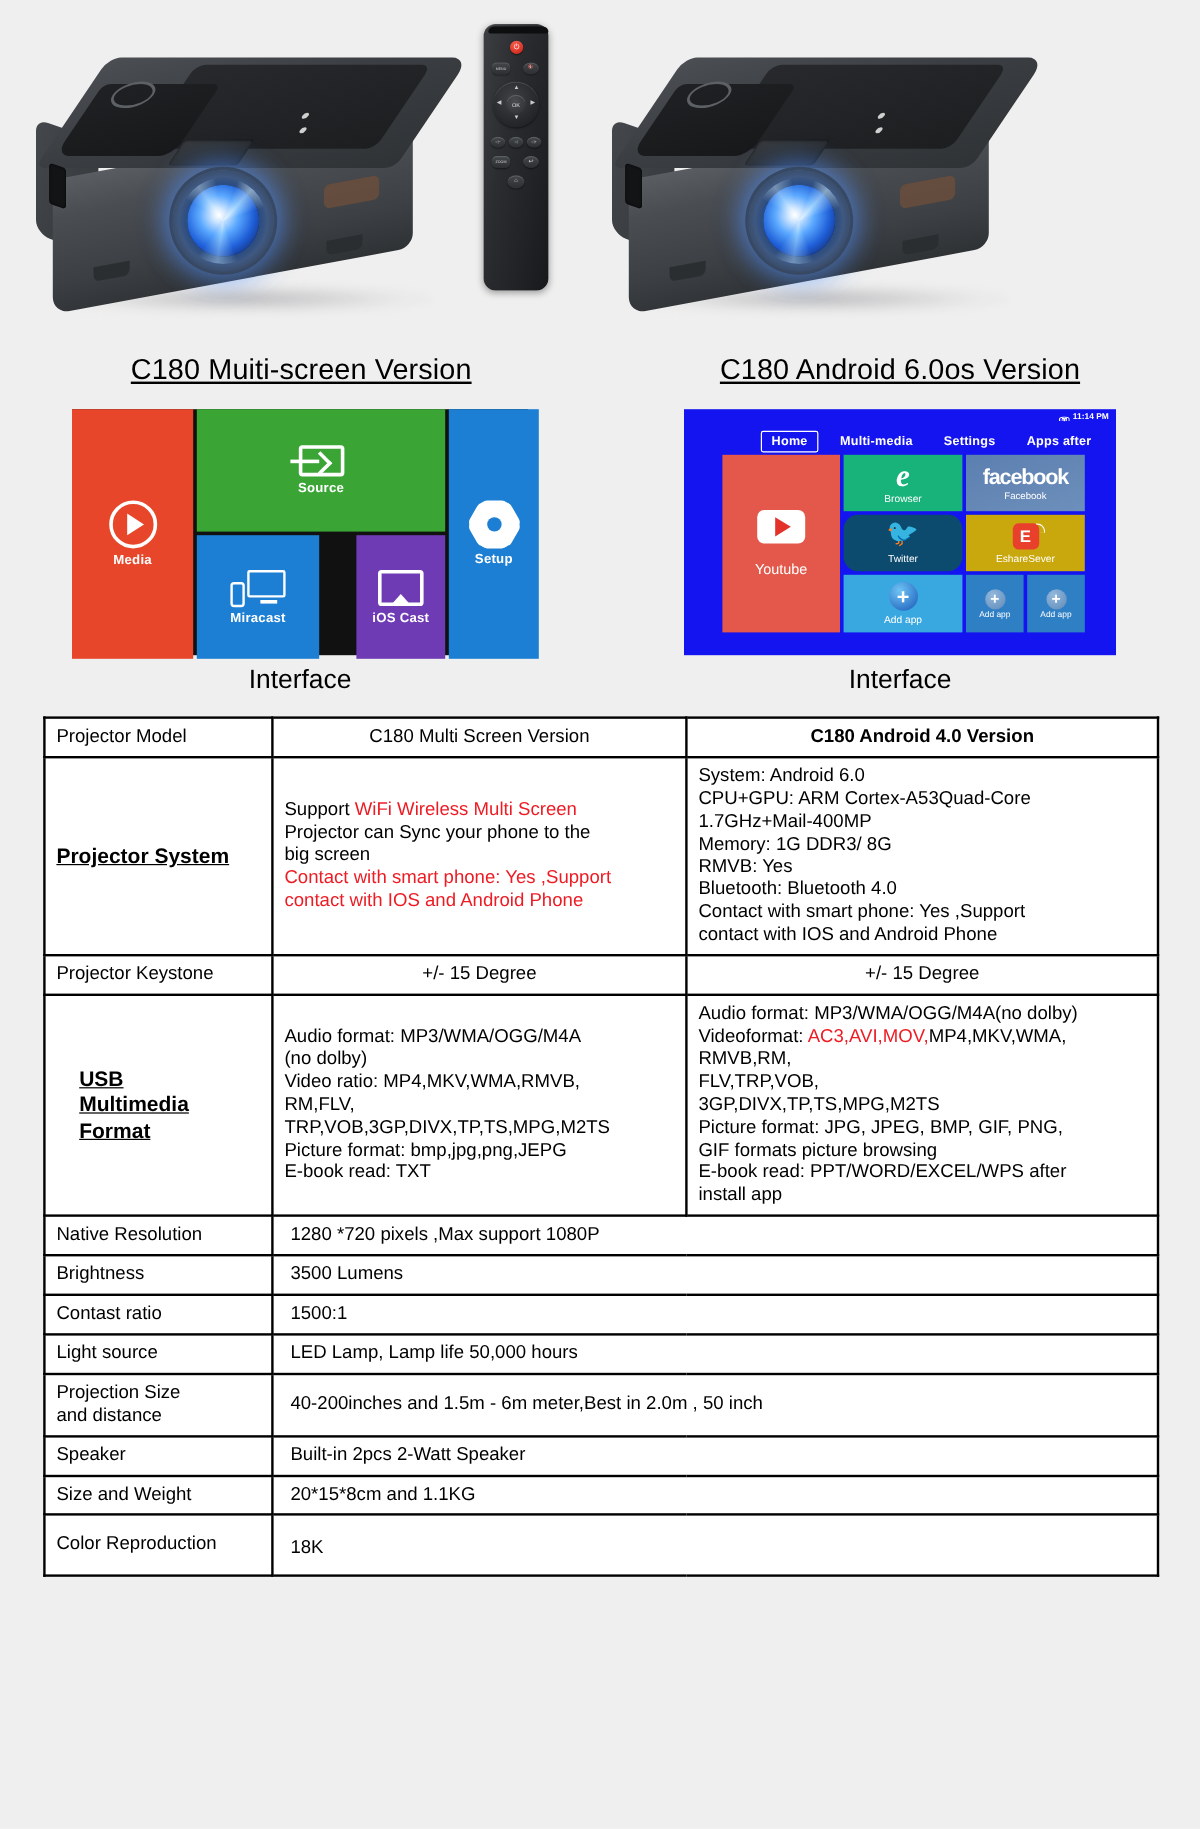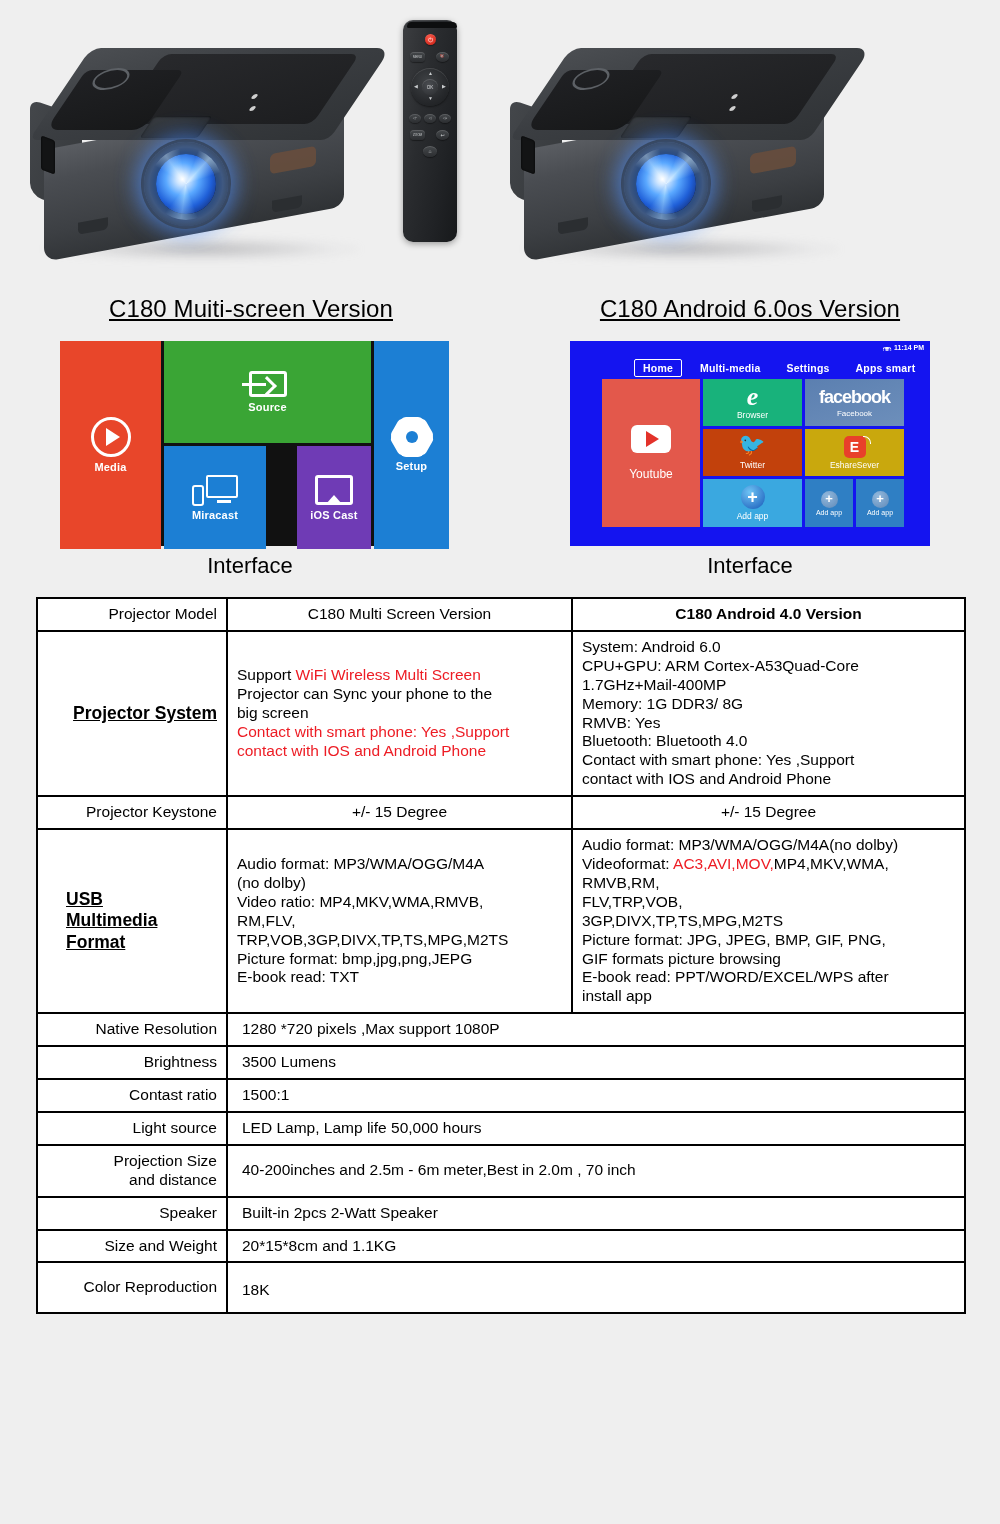--- a/index.html
+++ b/index.html
@@ -225,21 +225,21 @@
             display:flex; align-items:center; justify-content:center; }
   .yt-ico i { width:0;height:0;border-left:13px solid #e3322a;
               border-top:8px solid transparent;border-bottom:8px solid transparent; margin-left:3px; }
   .a-browser { background:#18b27b; }
   .e-ico { font-family:"Liberation Serif", serif; font-size:26px; font-style:italic;
            font-weight:bold; color:#fff; line-height:.9; }
   .a-facebook { background:linear-gradient(160deg,#5b7fb0,#6d8fbb); justify-content:center; }
   .fb-word { font-family:"Liberation Sans",sans-serif; font-weight:bold; font-size:18px;
              letter-spacing:-1px; color:#fff; }
   .a-facebook .albl { font-size:8px; margin-top:1px; }
-  .a-twitter { background:#c2410c; }
+  .a-twitter { background:#0c4a6e;border-radius:12px; }
   .tw-ico { width:28px; height:22px; position:relative; }
   .tw-ico:before { content:"\1F426"; font-size:22px; color:#fff; position:absolute; left:0; top:-4px; }
   .a-eshare { background:#c9a80d; }
   .es-ico { width:22px; height:22px; background:#e8402a; border-radius:5px;
             display:flex; align-items:center; justify-content:center;
             color:#fff; font-weight:bold; font-size:14px; position:relative; }
   .es-ico:after { content:""; position:absolute; right:-5px; top:0px; width:7px; height:7px;
                   border:1.5px solid #fff; border-left:none; border-bottom:none; border-radius:0 7px 0 0; }
   .a-addapp { background:#3aa8e0; }
   .plus-ico { width:24px; height:24px; border-radius:50%;
@@ -263,21 +263,21 @@
     width:928px; border-collapse:collapse; table-layout:fixed;
     border:2.2px solid #000; background:#fff;
   }
   table.spec td {
     border:2.2px solid #000; padding:6px 9px; vertical-align:middle;
     font-size:15.5px; line-height:1.22; color:#000;
   }
   col.c1 { width:190px; }
   col.c2 { width:345px; }
   col.c3 { width:393px; }
-  .lbl-cell { text-align:right; font-size:15.5px; }
+  .lbl-cell { text-align:left; font-size:15.5px; }
   .lbl-cell.bold { font-weight:bold; font-size:17.5px;text-decoration:underline; }
   .hdr-mid { text-align:center; font-size:17px; }
   .hdr-right { text-align:center; font-size:17.5px; font-weight:bold; color:#ed1c24; }
   .red { color:#ed1c24; }
   .blk { color:#000; }
   .cell-pad { padding:10px 10px; }
   .ctr { text-align:center; }
   .spacer-sm { padding-top:9px; padding-bottom:9px; }
 </style>
 </head>
@@ -403,21 +403,21 @@
             <span class="w2"></span>
             <span class="w3"></span>
         </span>
         <span>11:14 PM</span>
       </div>
 
       <div class="and-nav">
         <div class="nav-item active">Home</div>
         <div class="nav-item">Multi-media</div>
         <div class="nav-item">Settings</div>
-        <div class="nav-item">Apps smart</div>
+        <div class="nav-item">Apps after</div>
       </div>
 
       <div class="and-grid">
         <div class="acell a-youtube">
           <div class="yt-ico">
               <i></i>
             </div>
           <div class="albl">Youtube</div>
         </div>
         <div class="acell a-browser">
@@ -550,21 +550,21 @@
     <tr>
       <td class="lbl-cell spacer-sm">Light source</td>
       <td class="red" colspan="2" style="padding-left:14px;">LED Lamp, Lamp life 50,000 hours</td>
     </tr>
 
     <tr>
       <td class="lbl-cell">
         <div>Projection Size</div>
         <div>and distance</div>
       </td>
-      <td colspan="2" style="padding-left:14px;">40-200inches and 2.5m - 6m meter,Best in 2.0m , 70 inch</td>
+      <td colspan="2" style="padding-left:14px;">40-200inches and 1.5m - 6m meter,Best in 2.0m , 50 inch</td>
     </tr>
 
     <tr>
       <td class="lbl-cell spacer-sm">Speaker</td>
       <td colspan="2" style="padding-left:14px;">Built-in 2pcs 2-Watt Speaker</td>
     </tr>
 
     <tr>
       <td class="lbl-cell spacer-sm">Size and Weight</td>
       <td colspan="2" style="padding-left:14px;">20*15*8cm and  1.1KG</td>

